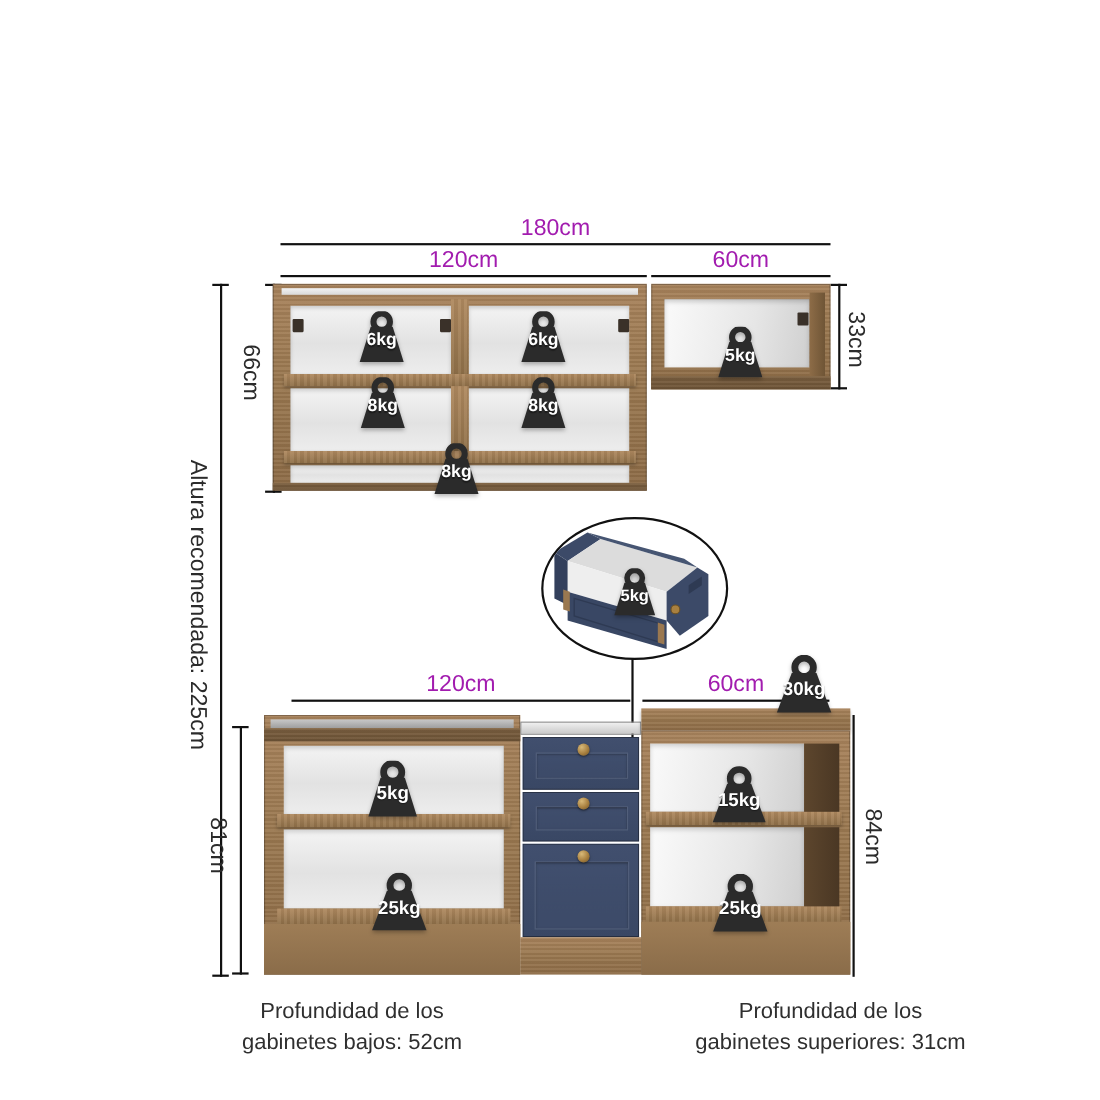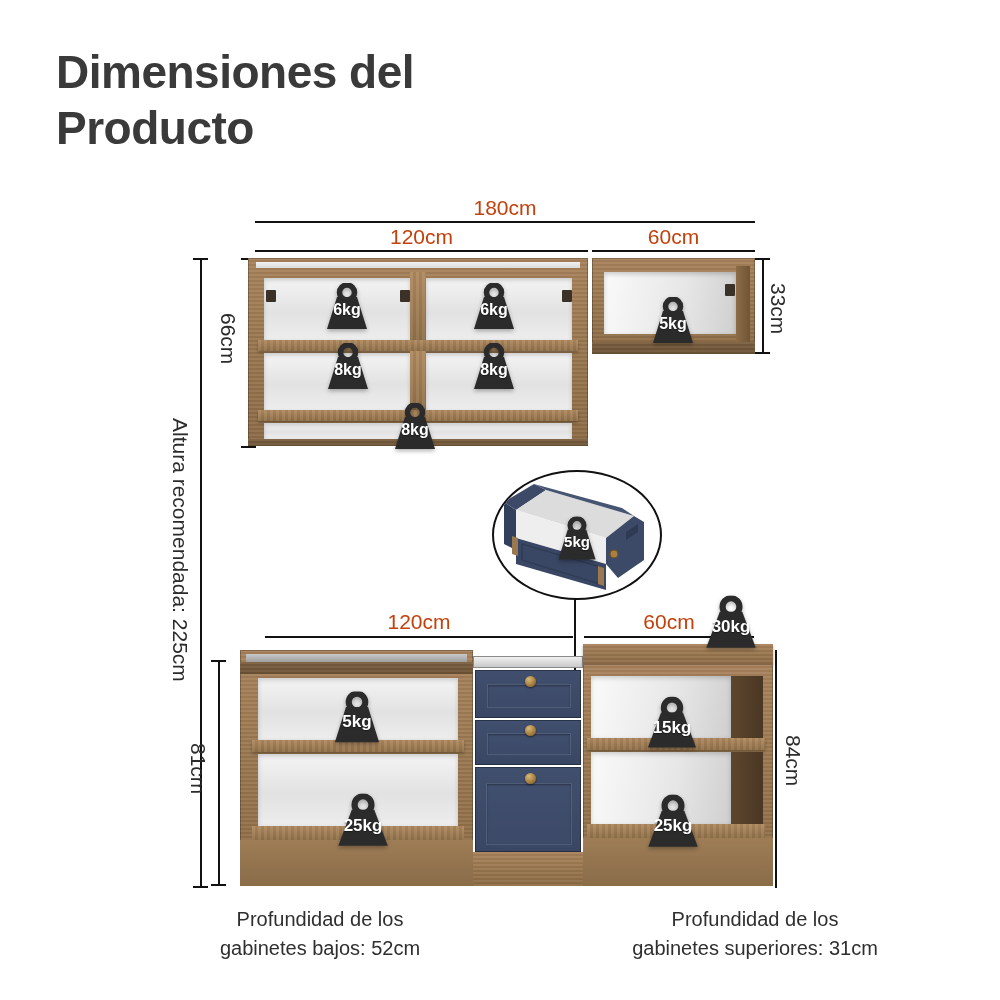--- a/index.html
+++ b/index.html
@@ -18,21 +18,21 @@
     position:absolute;left:56px;top:44px;width:620px;
     font-size:46px;font-weight:bold;line-height:1.22;
     color:#3a3a3a;letter-spacing:-0.5px;
   }
 
   
   .dimline{position:absolute;background:#111;}
   .hline{height:2px;}
   .vline{width:2px;}
   .dimlabel{
-    position:absolute;font-size:21px;color:#c2410c;
+    position:absolute;font-size:21px;color:#a21caf;
     white-space:nowrap;text-align:center;
   }
   .vlabel{
     position:absolute;font-size:21px;color:#2b2b2b;white-space:nowrap;
     transform-origin:0 0;
   }
   .vlabel.down{transform:rotate(90deg);}
 
   
   .wbadge{position:absolute;transform:translate(-50%,-50%);}
@@ -110,24 +110,20 @@
   .caption{
     position:absolute;font-size:20px;color:#2f2f2f;line-height:1.45;
     text-align:center;white-space:pre-line;
   }
 </style>
 </head>
 <body>
 
 <div id="stage">
 
-  <div class="title">
-    <div>Dimensiones del</div>
-    <div>Producto</div>
-  </div>
 
   <div class="dimlabel" style="left:255px;top:196px;width:500px;">180cm</div>
   <div class="dimline hline" style="left:255px;top:221px;width:500px;"></div>
 
   <div class="dimlabel" style="left:255px;top:225px;width:333px;">120cm</div>
   <div class="dimline hline" style="left:255px;top:250px;width:333px;"></div>
 
   <div class="dimlabel" style="left:592px;top:225px;width:163px;">60cm</div>
   <div class="dimline hline" style="left:592px;top:250px;width:163px;"></div>
 

